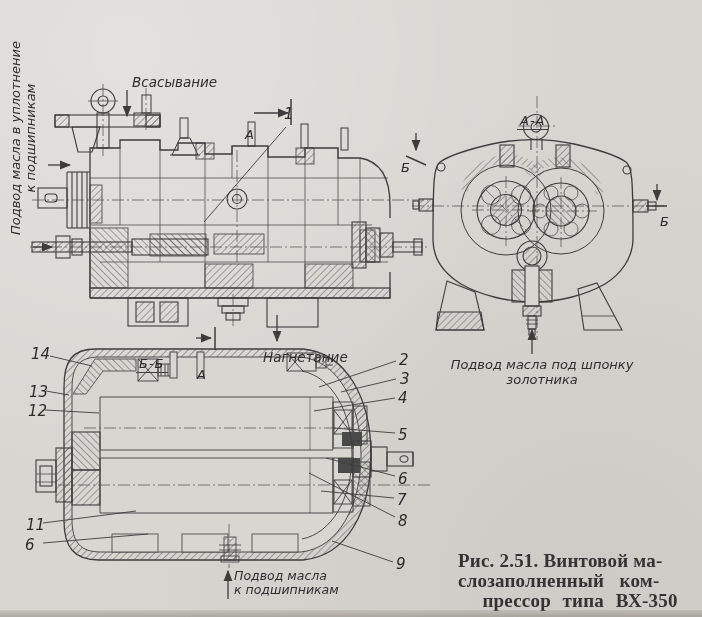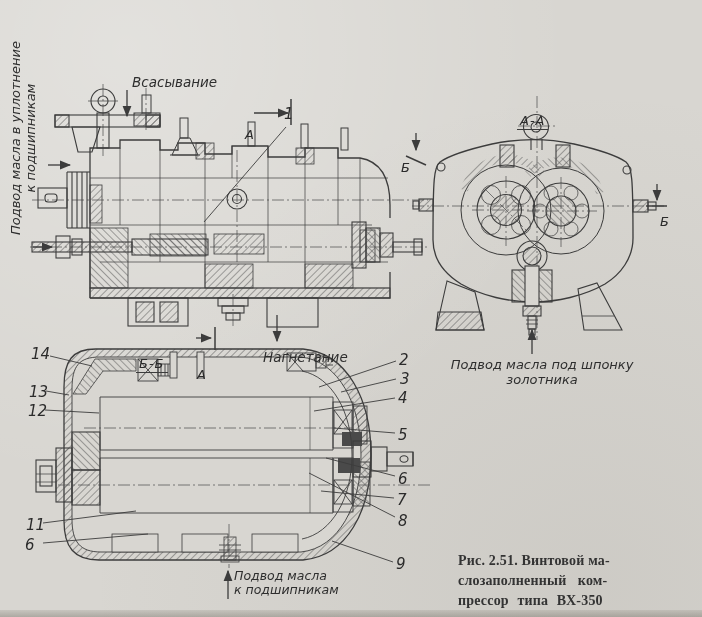--- a/index.html
+++ b/index.html
@@ -11,24 +11,24 @@
       #d8d6d1;
     font-family:"DejaVu Sans",sans-serif;}
   #art{position:absolute;left:0;top:0;}
   .lbl{position:absolute;font:italic 13.5px "DejaVu Sans",sans-serif;color:#2e2e2e;white-space:nowrap;}
   .sm{font-size:12.5px;}
   .callout{position:absolute;font:italic 15px "DejaVu Sans",sans-serif;color:#2b2b2b;white-space:nowrap;}
   .mk{position:absolute;font:italic 13px "DejaVu Sans",sans-serif;color:#2b2b2b;white-space:nowrap;margin-top:28px;}
   .section-lbl{border-bottom:1.5px solid #3c3c3c;padding:0 3px 1px 3px;letter-spacing:1px;}
   .vert{transform:rotate(-90deg);transform-origin:0 0;width:208px;text-align:center;line-height:15px;font-size:13px;}
   .caption{position:absolute;left:458px;top:551px;width:244px;
-    font-family:"Liberation Serif",serif;font-weight:700;font-size:14px;
+    font-family:"Liberation Serif",serif;font-weight:700;font-size:19px;
     color:#333;line-height:20px;letter-spacing:.2px;}
   .cap-l2{word-spacing:.55em;}
-  .cap-l3{word-spacing:.35em;}
+  .cap-l3{word-spacing:.35em;text-align:center;}
   .center2{text-align:center;line-height:15px;font-size:13px;}
   .edge{position:absolute;left:0;top:610px;width:702px;height:7px;
     background:linear-gradient(180deg,rgba(150,145,135,.25),rgba(120,115,105,.45));}
 </style>
 </head>
 <body>
 
 <div id="page">
 
 <svg id="art" width="702" height="617" viewBox="0 0 702 617" xmlns="http://www.w3.org/2000/svg">

